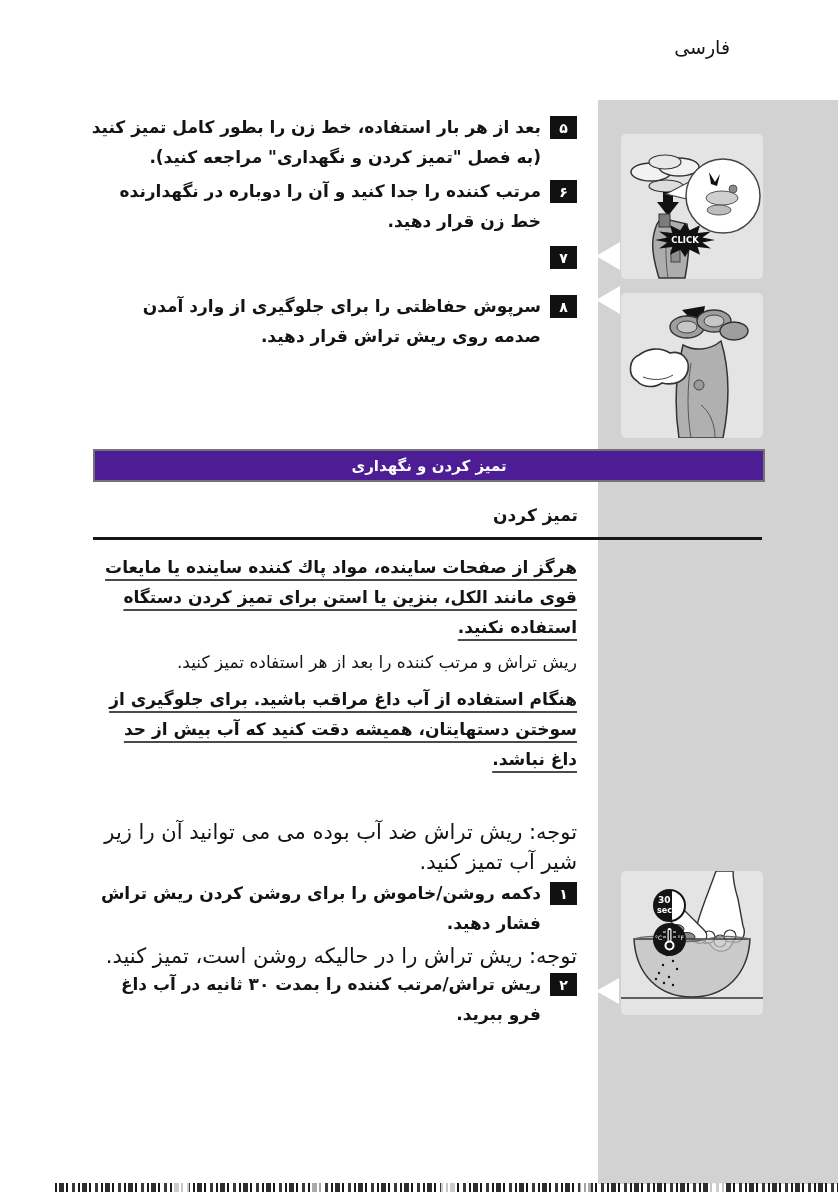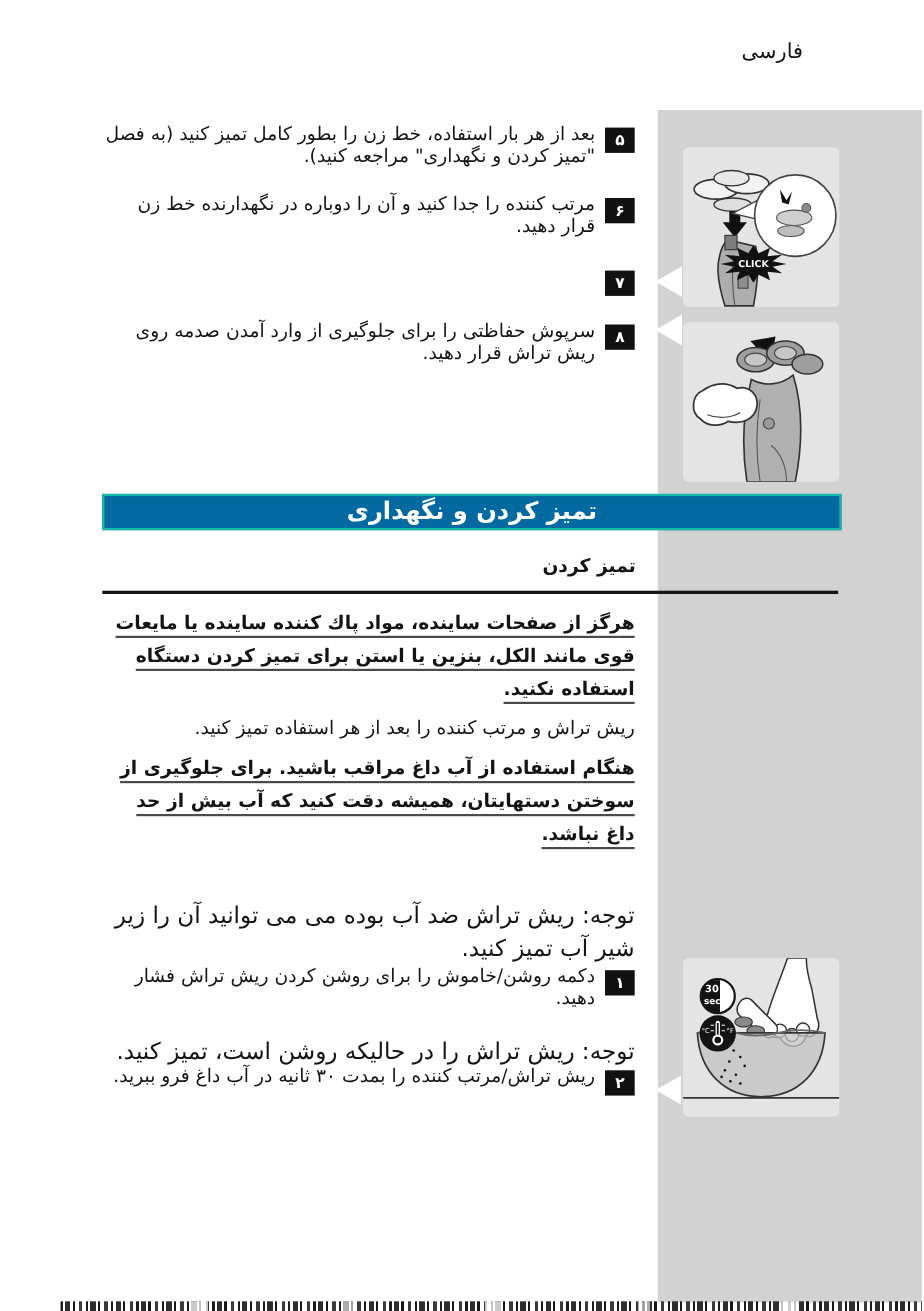--- a/index.html
+++ b/index.html
@@ -18,42 +18,42 @@
   #notch-a { left:596px; top:242px; border-width:14px 24px 14px 0; }
   #notch-b { left:596px; top:286px; border-width:14px 24px 14px 0; }
   #notch-c { left:596px; top:978px; border-width:13px 23px 13px 0; }
   .ill { position:absolute; inset:0; width:100%; height:100%; }
 
   
   .farsi-label { position:absolute; top:36px; right:110px; font-size:19px; direction:rtl; }
   .step-row { position:absolute; right:263px; width:487px; display:flex; direction:rtl; gap:9px; }
   .step-badge { flex:0 0 27px; height:23px; margin-top:4px; background:#111; color:#fff;
     display:flex; align-items:center; justify-content:center; font-size:14px; font-weight:bold; }
-  .step-text { font-size:17px; font-weight:normal; line-height:20px; text-align:right; direction:rtl; }
+  .step-text { font-size:17px; font-weight:bold; line-height:30px; text-align:right; direction:rtl; }
   #step5 { top:112px; } #step6 { top:176px; } #step7 { top:242px; } #step8 { top:291px; }
   #step1 { top:878px; } #step2 { top:969px; }
 
   .section-bar { position:absolute; left:93px; top:449px; width:672px; height:33px;
-    background:#0369a1; border:2px solid #14b8a6; color:#fff; font-weight:bold; font-size:22px;
+    background:#4c1d95; border:2px solid #737373; color:#fff; font-weight:bold; font-size:15px;
     display:flex; align-items:center; justify-content:center; direction:rtl; }
   .sub-title { position:absolute; right:262px; top:505px; font-size:17px; font-weight:bold; direction:rtl; }
   .sub-rule { position:absolute; left:93px; top:537px; width:669px; height:3px; background:#161616; }
 
   .content-block { position:absolute; right:263px; width:482px; direction:rtl; text-align:right;
     font-size:17px; line-height:30px; }
   .warning { font-weight:bold; text-decoration:underline; text-decoration-thickness:1.5px;
     text-underline-offset:6px; text-decoration-color:#4a4a4a; }
   .subhead { font-weight:bold; }
   .note { font-size:21px; }
   #warning1 { top:552px; } #subhead2 { top:619px; } #body1 { top:647px; }
   #warning2 { top:684px; } #warning3 { top:749px; }
   #note1 { top:817px; } #note2 { top:941px; }
 
   
-  .icon-circle { position:absolute; width:33px; height:33px; border-radius:50%; overflow:hidden; }
+  .icon-circle { position:absolute; width:33px; height:33px; border-radius:50%; overflow:hidden;margin-left:17px; }
   #timer-icon { left:15px; top:18px; background:linear-gradient(90deg,#141414 0 58%, #ffffff 58%);
     border:2px solid #141414; color:#fff; }
   #timer-icon .t30 { position:absolute; left:3px; top:4px; font-size:9px; font-weight:bold; }
   #timer-icon .tsec { position:absolute; left:2px; top:15px; font-size:8px; font-weight:bold; }
   #thermo-icon { left:15px; top:52px; background:#141414; color:#fff; }
   #thermo-icon .deg-l { position:absolute; left:2px; top:11px; font-size:6px; }
   #thermo-icon .deg-r { position:absolute; right:2px; top:11px; font-size:6px; }
 
   
   .bottom-strip { position:absolute; left:55px; top:1183px; width:783px; height:9px;

